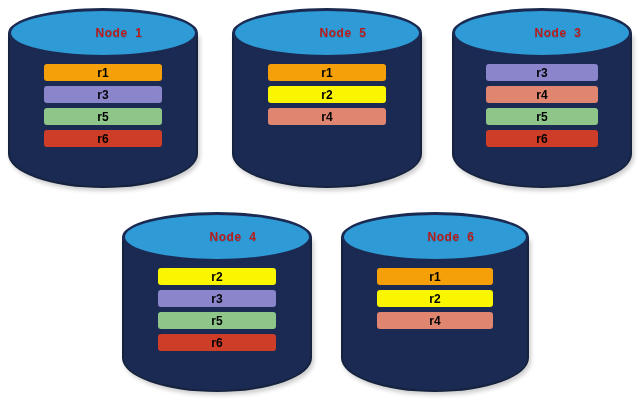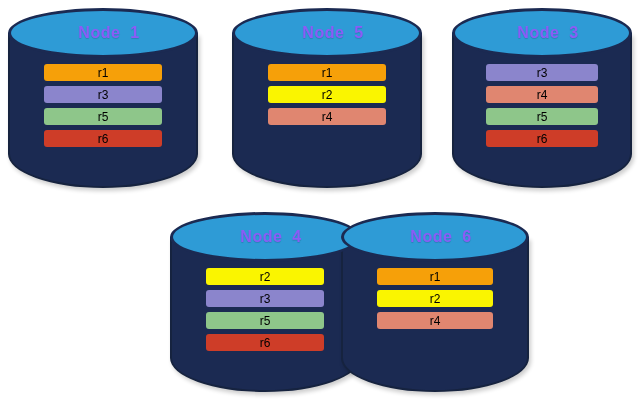--- a/index.html
+++ b/index.html
@@ -46,30 +46,30 @@
     width: 100%;
     height: 50px;
     background: #2E9BD6;
     border: 3px solid #1B2A52;
     border-radius: 50%;
     box-sizing: border-box;
     z-index: 2;
   }
   .node-title {
     position: absolute;
-    left: 6px;
+    left: 16px;
     top: 0;
     width: 100%;
     height: 50px;
     display: flex;
     align-items: center;
     justify-content: center;
-    color: #8b5cf6;
+    color: #b91c1c;
     font-weight: bold;
-    font-size: 16px;
+    font-size: 12px;
     letter-spacing: 0.5px;
     z-index: 3;
     white-space: pre;
     text-shadow: 0 1px 1px rgba(0,0,0,0.15);
   }
 
   
   .replica-list {
     position: absolute;
     left: 0;
@@ -82,21 +82,21 @@
     gap: 5px;
   }
   .replica-bar {
     width: 62%;
     height: 17px;
     border-radius: 3px;
     display: flex;
     align-items: center;
     justify-content: center;
     color: #000000;
-    font-weight: normal;
+    font-weight: bold;
     font-size: 12px;
     line-height: 1;
     box-sizing: border-box;
   }
 </style>
 </head>
 <body>
 
 <div id="stage">
     <div class="node" style="left: 8px; top: 8px; width: 190px; height: 180px;">
@@ -146,21 +146,21 @@
           <span>r4</span>
         </div>
         <div class="replica-bar" style="background: rgb(142, 198, 138);">
           <span>r5</span>
         </div>
         <div class="replica-bar" style="background: rgb(206, 61, 40);">
           <span>r6</span>
         </div>
       </div>
     </div>
-    <div class="node" style="left: 122px; top: 212px; width: 190px; height: 180px; margin-left: 48px;">
+    <div class="node" style="left: 122px; top: 212px; width: 190px; height: 180px;">
       <div class="cyl-body"></div>
       <div class="cyl-top"></div>
       <div class="node-title">Node  4</div>
       <div class="replica-list">
         <div class="replica-bar" style="background: rgb(250, 245, 0);">
           <span>r2</span>
         </div>
         <div class="replica-bar" style="background: rgb(139, 133, 204);">
           <span>r3</span>
         </div>

